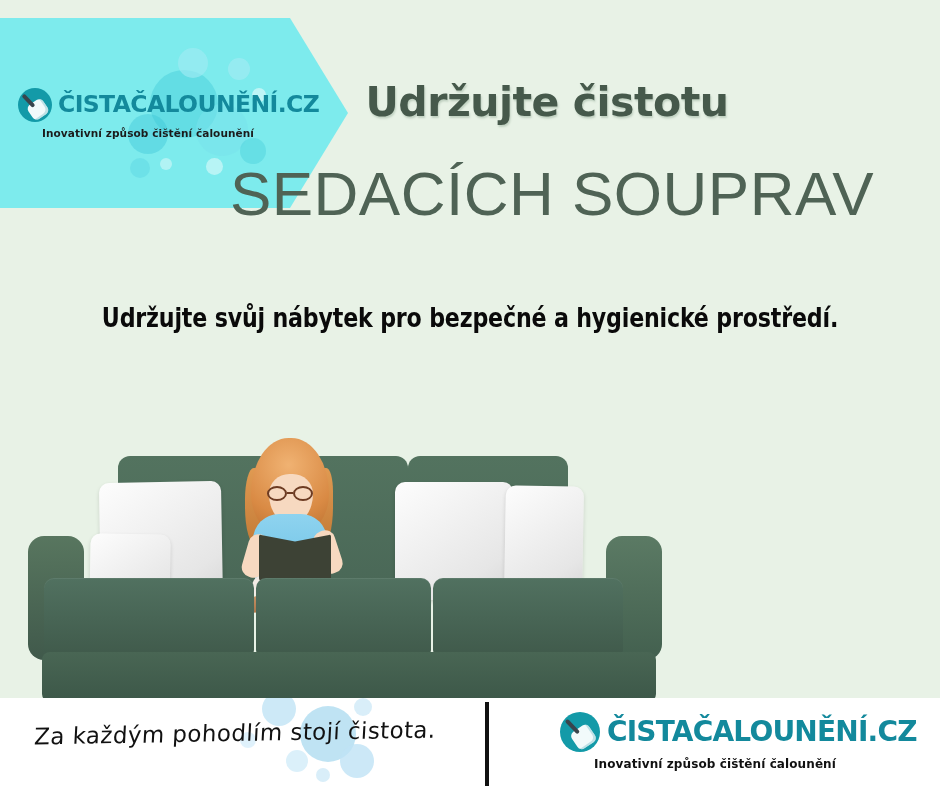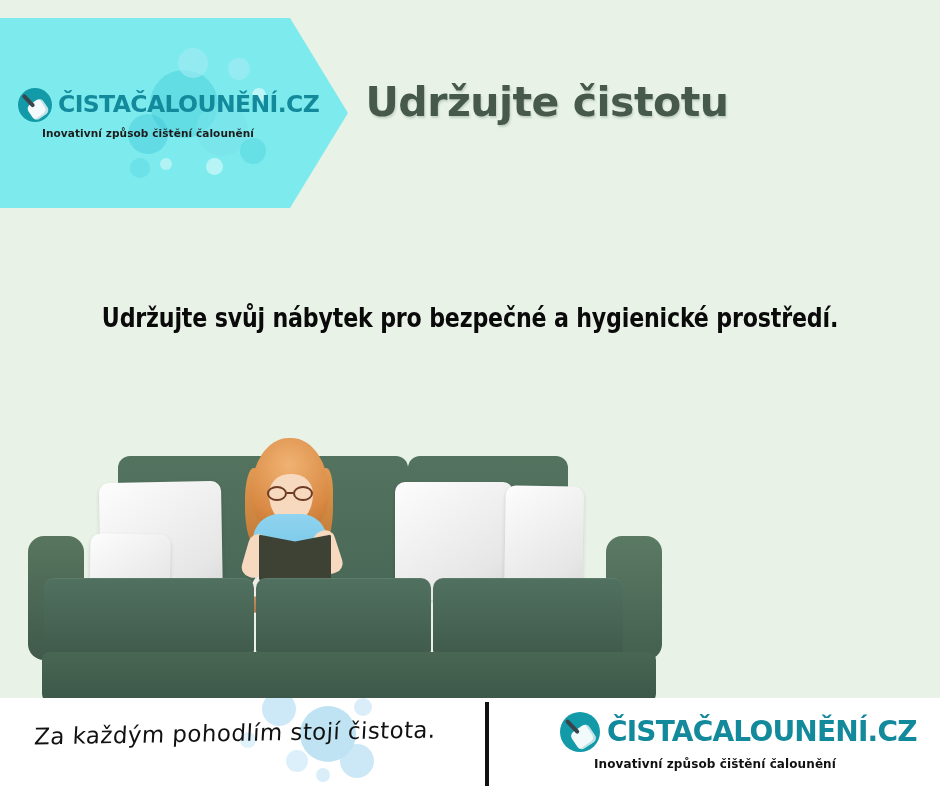--- a/index.html
+++ b/index.html
@@ -210,20 +210,23 @@
         <span class="mk-handle"></span>
       </span>
       <span class="logo-word">ČISTAČALOUNĚNÍ.CZ</span>
     </div>
     <div class="logo-tag">Inovativní způsob čištění čalounění</div>
   </div>
 
   <div class="h-kicker">
     <span class="h-kicker-inner">Udržujte čistotu</span>
   </div>
+  <div class="h-main">
+    <span class="h-main-inner">SEDACÍCH SOUPRAV</span>
+  </div>
 
   <div class="subtitle">Udržujte svůj nábytek pro bezpečné a hygienické prostředí.</div>
 
   <div class="scene">
     <div class="sofa">
       <div class="sofa-backL"></div>
       <div class="sofa-backR"></div>
 
       <div class="pillow p1"></div>
       <div class="pillow p3"></div>

